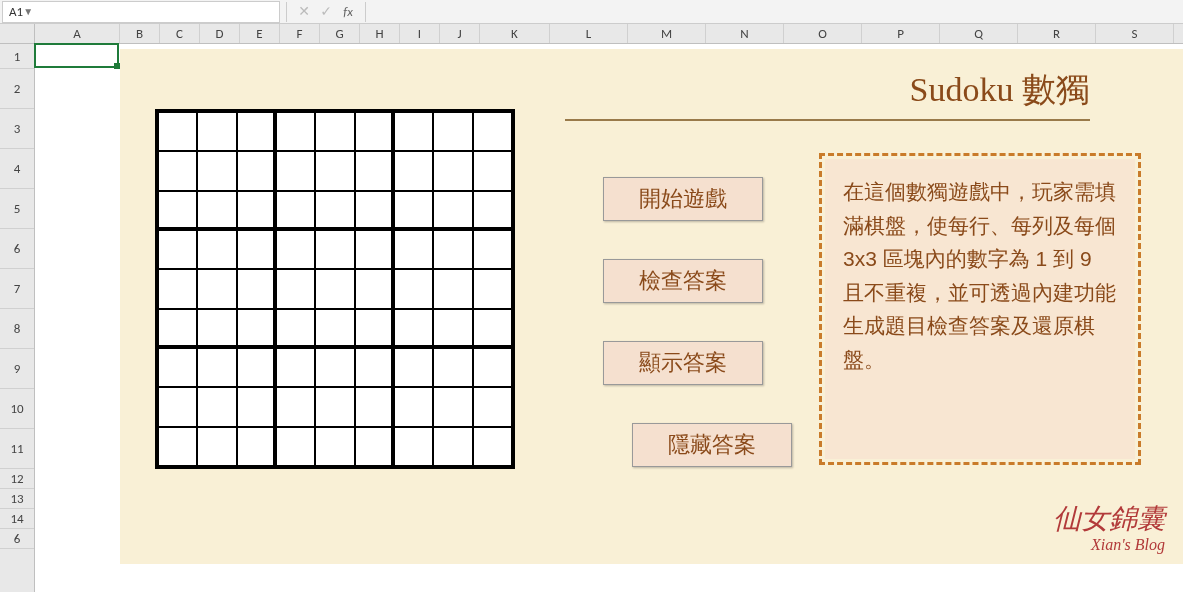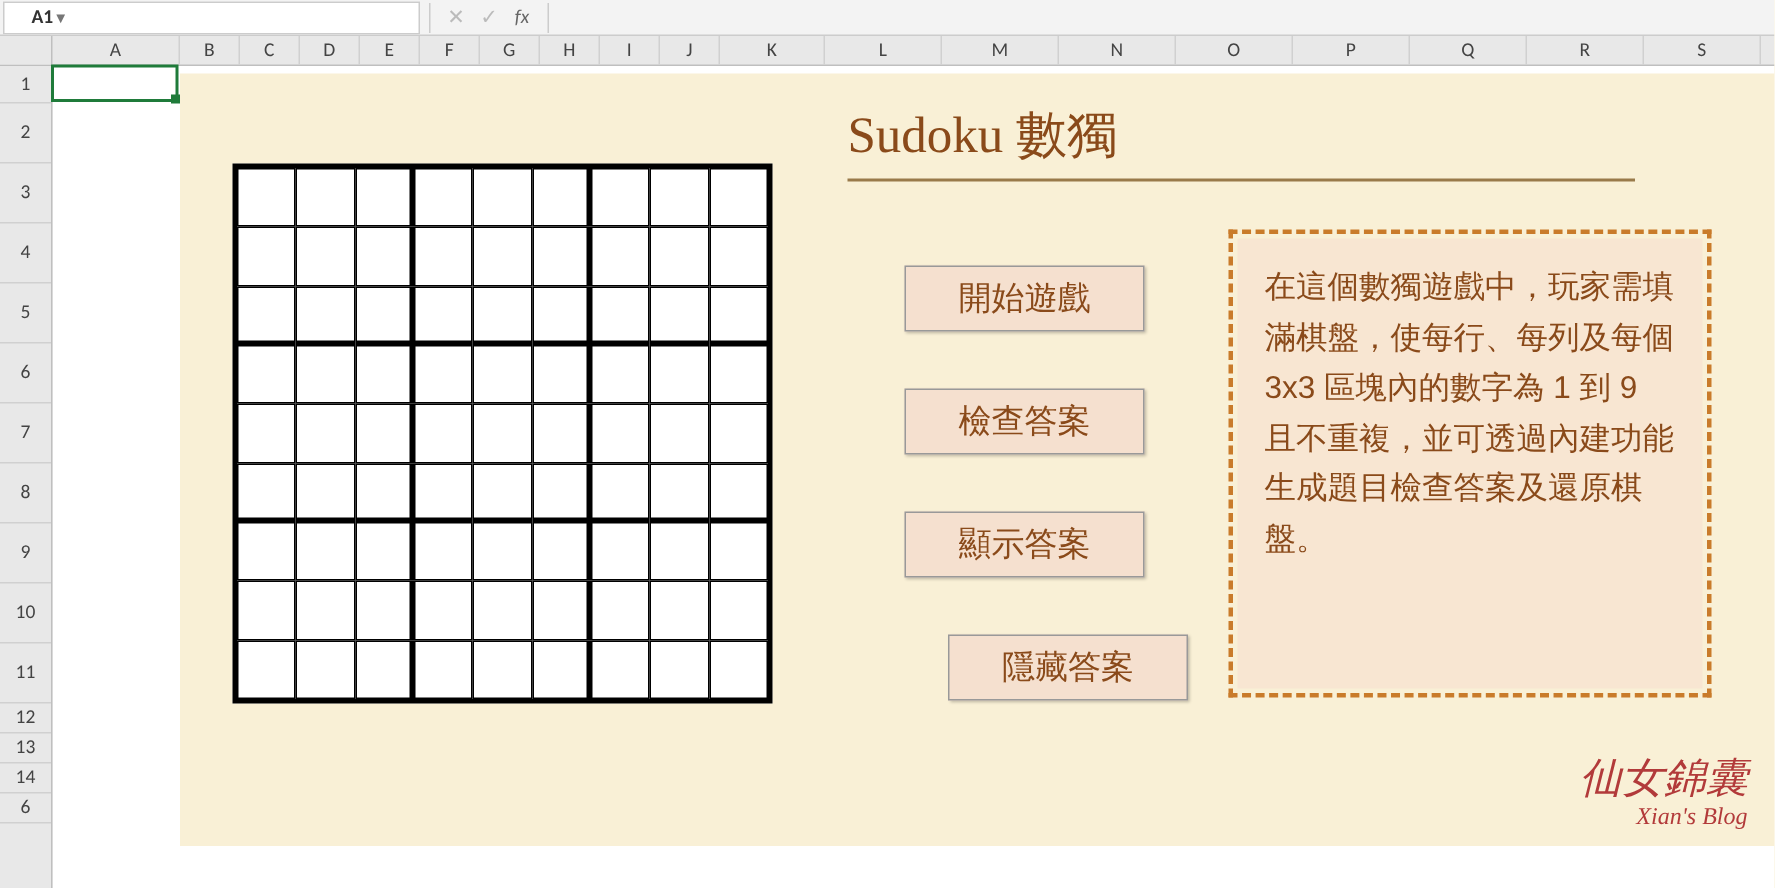--- a/index.html
+++ b/index.html
@@ -7,23 +7,22 @@
   body { width: 1183px; height: 592px; overflow: hidden; background: #fff; }
 
   
   .formula-bar {
     display: flex; align-items: center; height: 24px;
     background: #f3f3f3; border-bottom: 1px solid #ccc;
     font-size: 13px; color: #333;
   }
   .name-box {
     width: 278px; height: 22px; background: #fff; border: 1px solid #ccc;
-    padding: 0 18px; display: flex; align-items: center; 
+    padding: 0 6px; display: flex; align-items: center; 
     margin-left: 2px;
-    font-weight: bold;
   }
   .name-box-dd { color: #777; font-size: 10px; }
   .fb-sep { width: 1px; background: #ccc; margin: 0 6px; height: 20px; }
   .fb-btn { width: 22px; text-align: center; color: #bbb; font-size: 14px; line-height: 22px; }
   .fx { font-style: italic; color: #666; font-size: 13px; }
   .fb-input { flex: 1; height: 22px; padding: 0 6px; color: #333; }
 
   
   .col-headers {
     display: flex; height: 20px; background: #e8e8e8;
@@ -60,21 +59,21 @@
 
   
   .sheet-content {
     position: absolute; left: 85px; top: 5px;
     width: 1063px; height: 515px;
     background: #f9f0d6;
   }
 
   .title {
     position: absolute; left: 445px; top: 18px; width: 525px;
-    text-align: left; font-size: 34px; color: #8a4a1a;
+    text-align: right; font-size: 34px; color: #8a4a1a;
     font-family: "Georgia", serif;
     border-bottom: 2px solid #997a4a;
     padding-bottom: 6px;
   }
 
   
   .board {
     position: absolute; left: 35px; top: 60px; width: 360px; height: 360px;
     border: 3px solid #000;
     display: grid;

